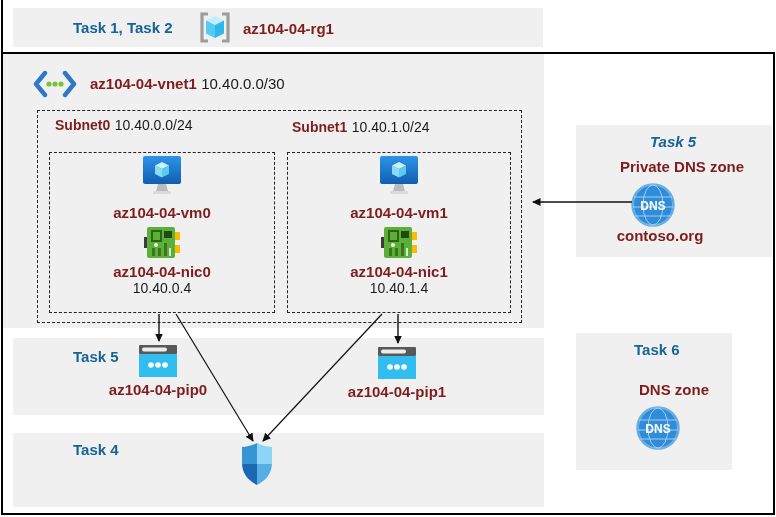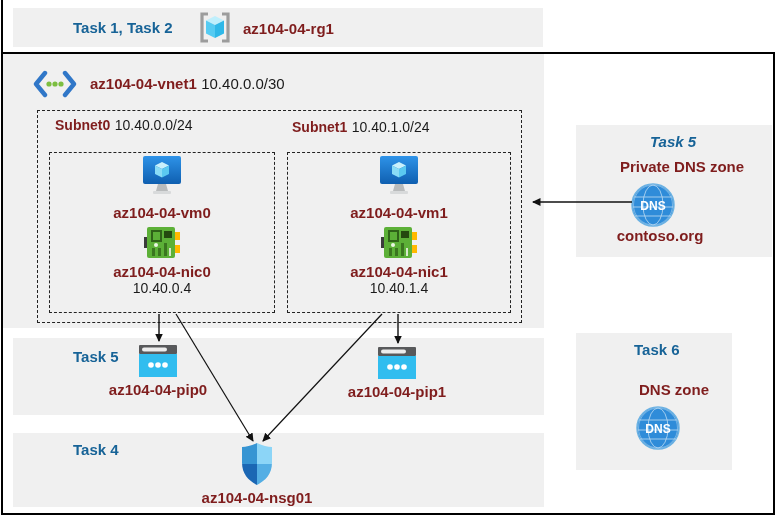--- a/index.html
+++ b/index.html
@@ -173,21 +173,20 @@
         </clipPath>
           </defs>
         <g clip-path="url(#shield)">
           <rect x="0" y="0" width="16" height="21" fill="#3795D3"></rect>
           <rect x="16" y="0" width="16" height="21" fill="#8CD5F7"></rect>
           <rect x="0" y="21" width="16" height="21" fill="#1B67B4"></rect>
           <rect x="16" y="21" width="16" height="21" fill="#54AEE4"></rect>
         </g>
       </svg>
       <div class="sp" style="height:4px;"></div>
-      <span class="lbl-b">az104-04-nsg01</span>
     </div>
   </div>
 
   <div class="band" style="left:576px;top:125px;width:196px;height:132px;">
     <span class="tasklbl" style="left:26px;top:8px;font-style:italic;">Task 5</span>
     <div class="abs ctr lbl-b" style="left:0;top:33px;width:196px;padding-left:8px;">Private DNS zone</div>
     <svg class="abs" style="left:55px;top:58px;" width="44" height="44" viewBox="0 0 44 44">
       <circle cx="22" cy="22" r="21" fill="#2F8CD9" stroke="#6CB2E3" stroke-width="1.5"></circle>
       <ellipse cx="22" cy="22" rx="10" ry="20" fill="none" stroke="#BEDCF2" stroke-width="1" opacity="0.8"></ellipse>
       <ellipse cx="22" cy="22" rx="19.5" ry="20" fill="none" stroke="#BEDCF2" stroke-width="1" opacity="0.5"></ellipse>

